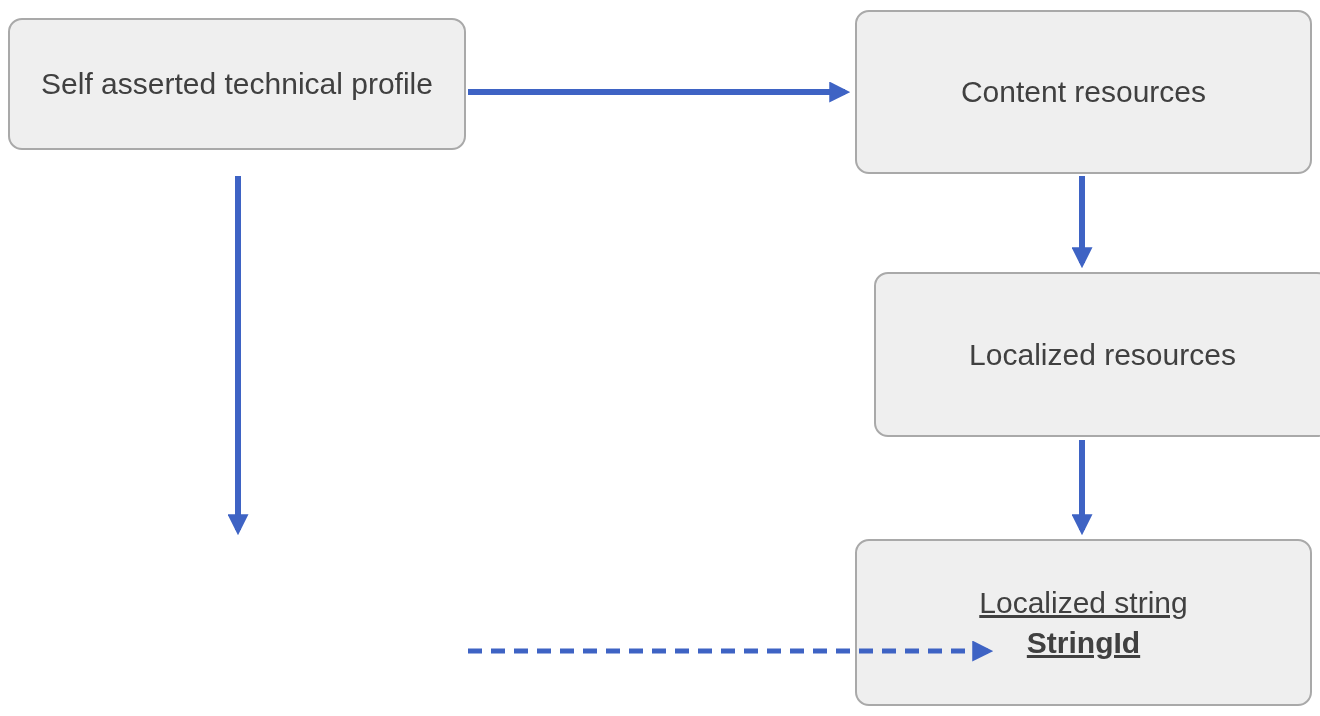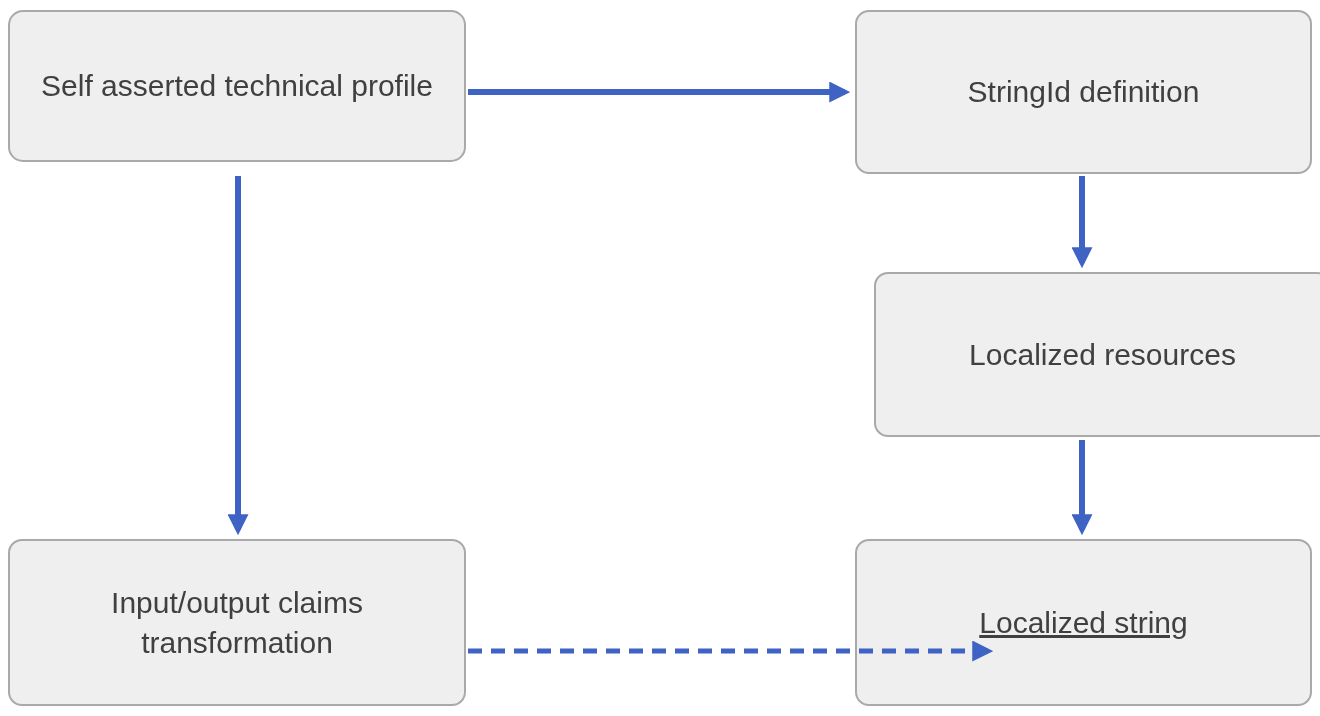--- a/index.html
+++ b/index.html
@@ -26,21 +26,21 @@
     align-items: center;
     justify-content: center;
     text-align: center;
     color: var(--text-color, #404040);
     font-size: 30px;
     line-height: 1.32;
     padding: 0 28px;
   }
   .node .line { display: block; }
   .node .bold { font-weight: bold; }
-  .n-self-asserted       { left: 8px;   top: 10px;  width: 458px; height: 152px; border-radius: 15px; }
+  .n-self-asserted       { left: 8px;   top: 18px;  width: 458px; height: 132px; }
   .n-content-definition  { left: 855px; top: 10px;  width: 457px; height: 164px; }
   .n-localized-resources { left: 874px; top: 272px; width: 457px; height: 165px; }
   .n-claims-transform    { left: 8px;   top: 539px; width: 458px; height: 167px; }
   .n-localized-string    { left: 855px; top: 539px; width: 457px; height: 167px; text-decoration: underline; }
   svg.edges {
     position: absolute;
     left: 0; top: 0;
     width: 1320px;
     height: 716px;
     pointer-events: none;
@@ -56,33 +56,31 @@
 </head>
 <body>
 
 <div class="canvas">
 
   <div class="node n-self-asserted">
     <span class="line">Self asserted technical profile</span>
   </div>
 
   <div class="node n-content-definition">
-    <span class="line">StringId definition</span>
+    <span class="line">Content resources</span>
   </div>
 
   <div class="node n-localized-resources">
     <span class="line">Localized resources</span>
   </div>
 
-  <div class="node n-claims-transform">
-    <span class="line">Input/output claims transformation</span>
-  </div>
 
   <div class="node n-localized-string">
     <span class="line">Localized string</span>
+    <span class="line bold">StringId</span>
   </div>
 
   <svg class="edges" viewBox="0 0 1320 716" xmlns="http://www.w3.org/2000/svg">
     <defs>
       <marker id="ah-solid" viewBox="0 0 10 10" refX="7.5" refY="5" markerWidth="3.5" markerHeight="3.5" orient="auto-start-reverse">
         <path class="ahead" d="M0 0 L10 5 L0 10 z"></path>
       </marker>
       <marker id="ah-dashed" viewBox="0 0 10 10" refX="7.5" refY="5" markerWidth="4.2" markerHeight="4.2" orient="auto-start-reverse">
         <path class="ahead" d="M0 0 L10 5 L0 10 z"></path>
       </marker>

